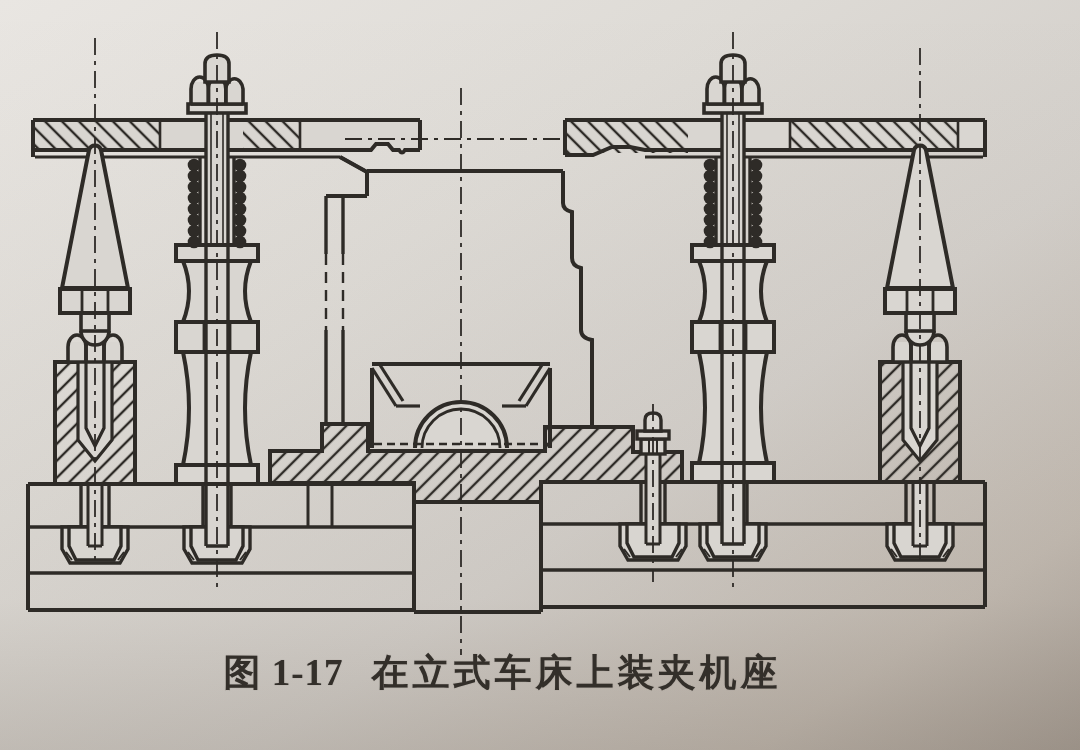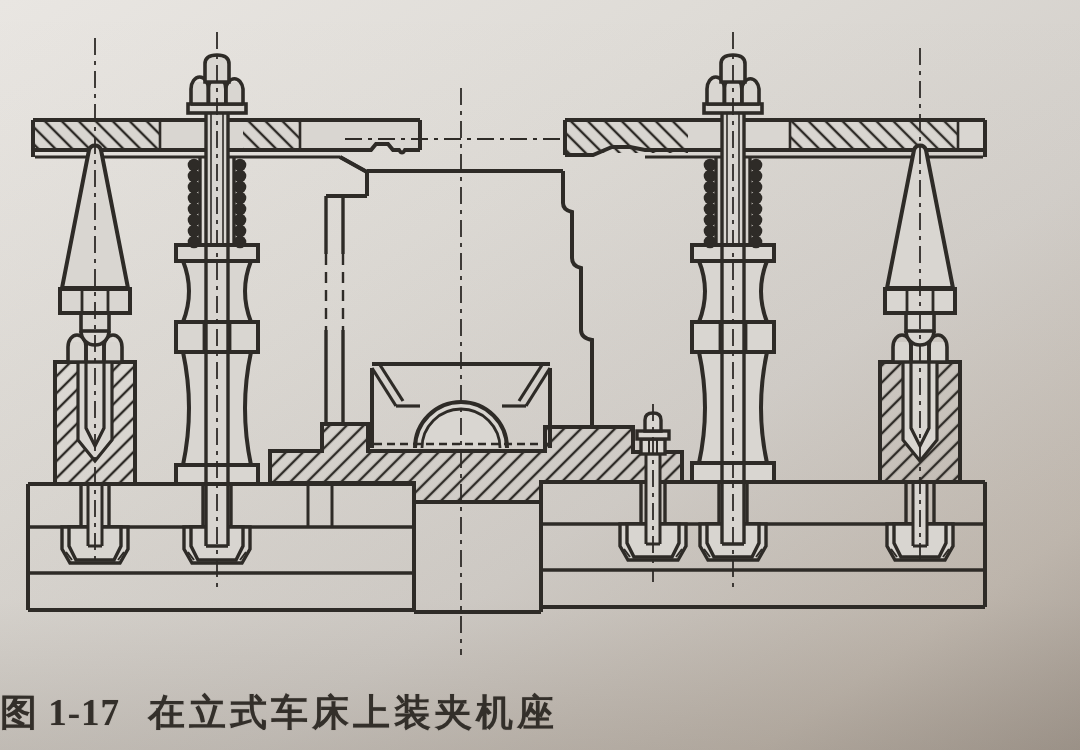--- a/index.html
+++ b/index.html
@@ -2,21 +2,21 @@
 <html><head>
 <meta charset="utf-8">
 <style>
   html,body{margin:0;padding:0;background:#888;}
   .page{
     position:relative;width:1080px;height:750px;overflow:hidden;
     font-family:"Liberation Serif","DejaVu Serif",serif;
   }
   .page svg{position:absolute;left:0;top:0;}
   .caption{
-    position:absolute;left:0;top:688px;width:1005px;text-align:left;
+    position:absolute;left:0;top:648px;width:1005px;text-align:center;
     font-size:37px;font-weight:700;color:#332f2a;
     text-shadow:0 0 1px rgba(60,55,48,.35);
     white-space:nowrap;
   }
   .caption .cap-label{letter-spacing:1px;}
   .caption .cap-title{margin-left:28px;letter-spacing:4px;}
 </style>
 </head>
 <body>
 

